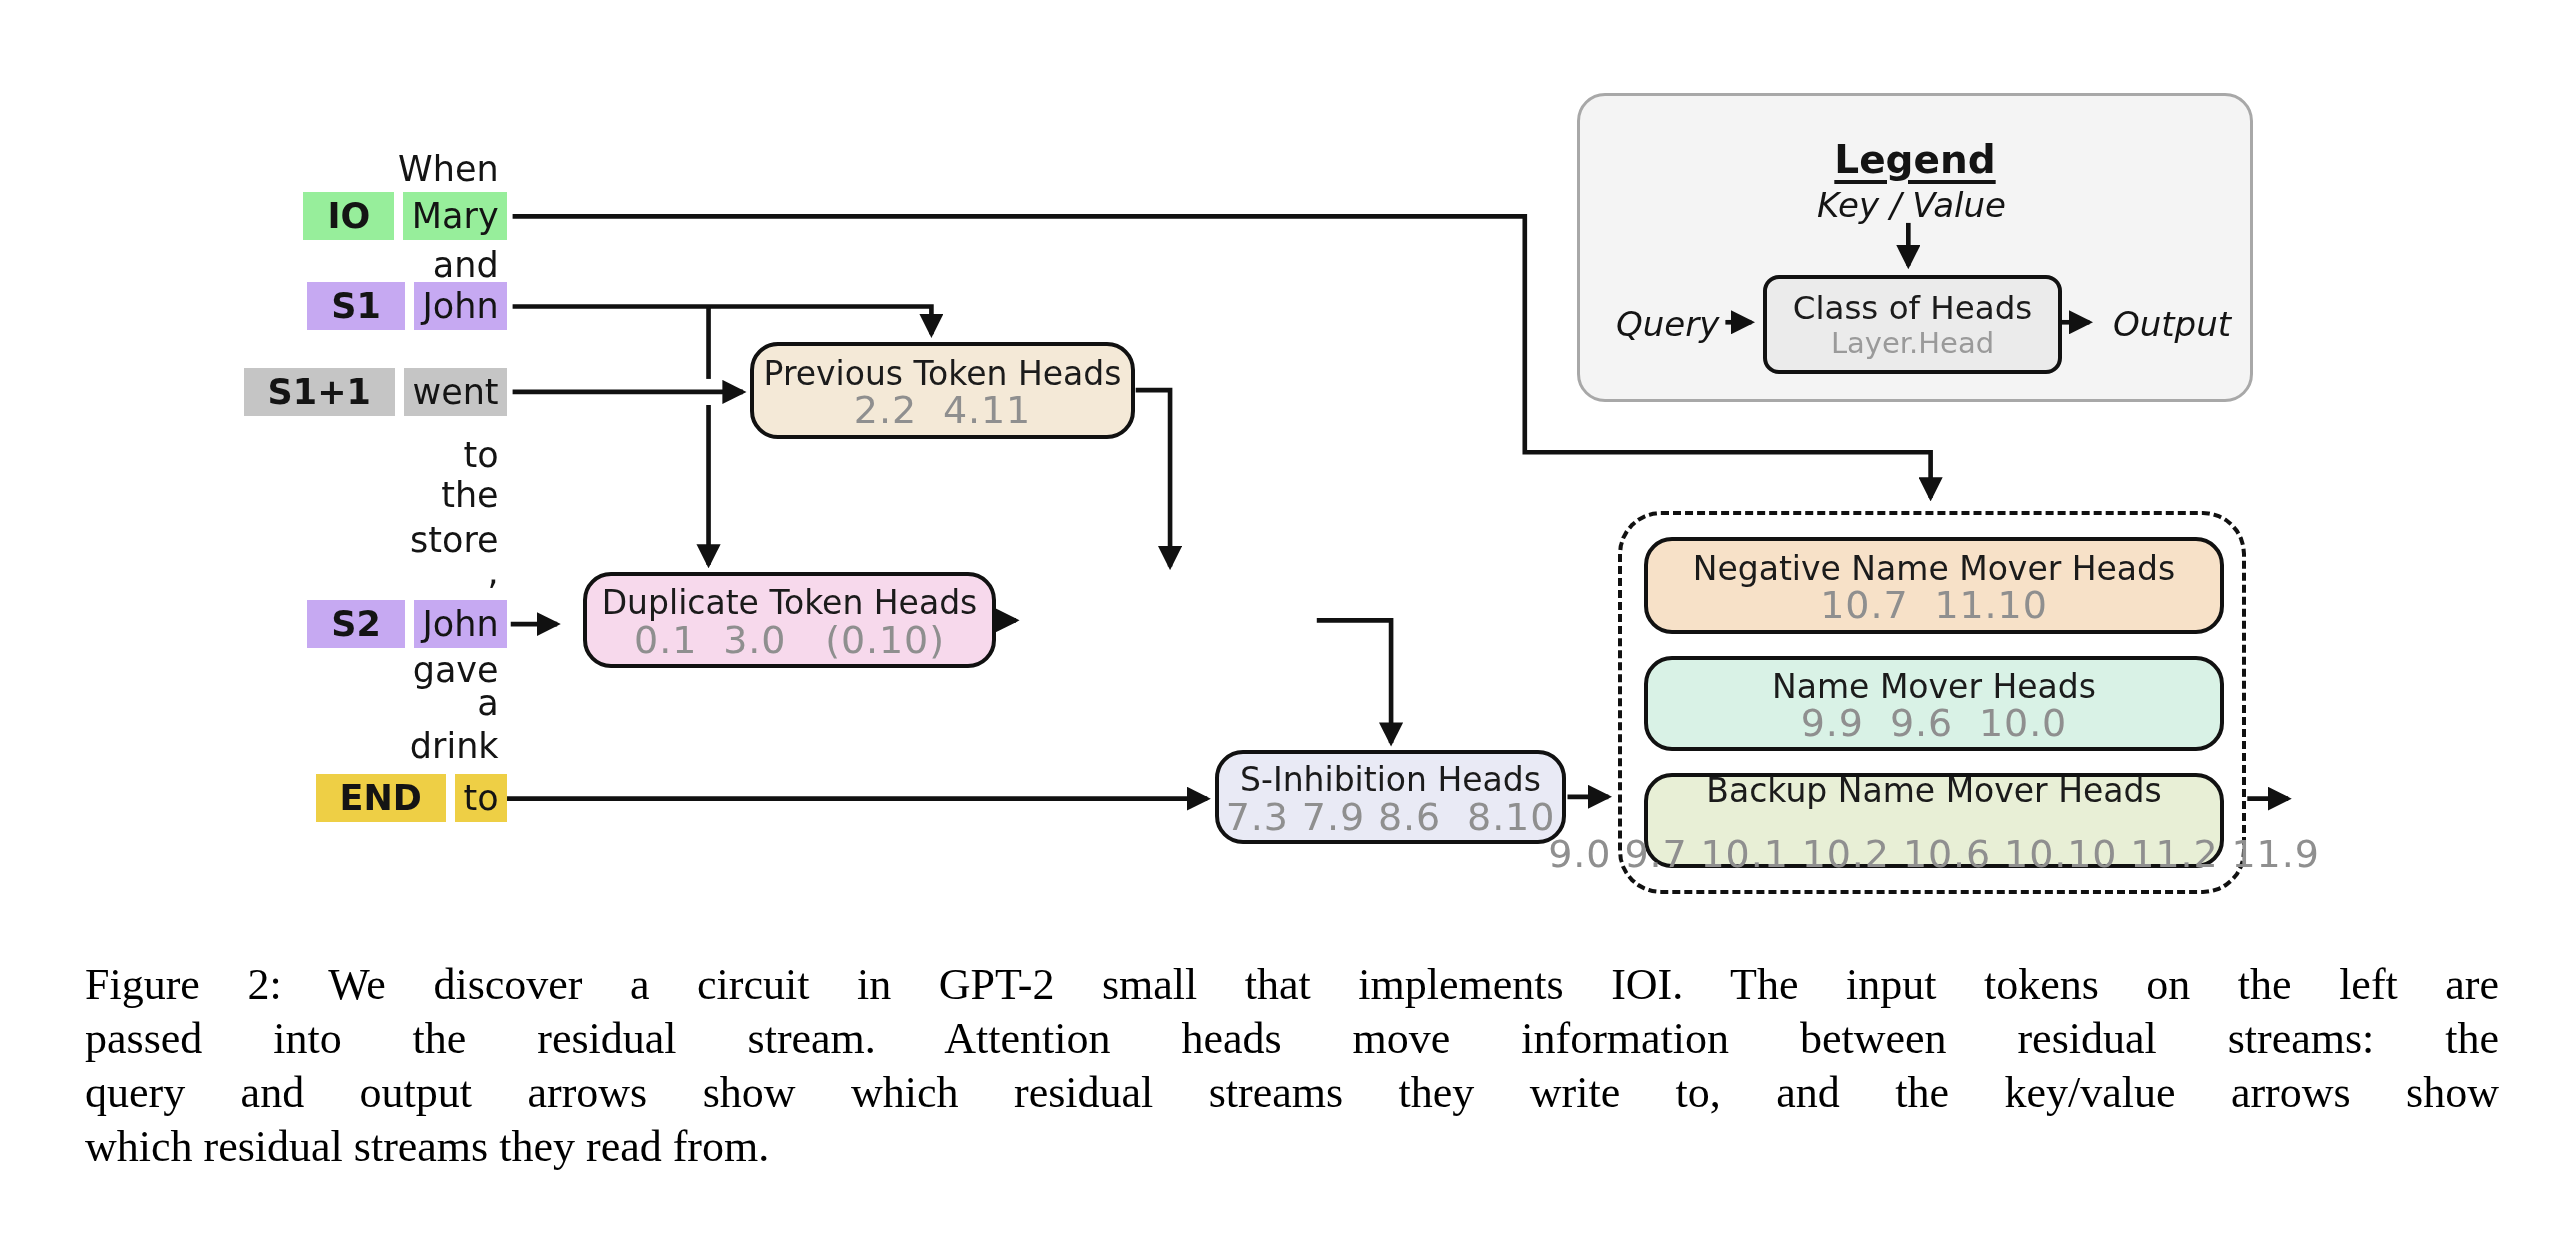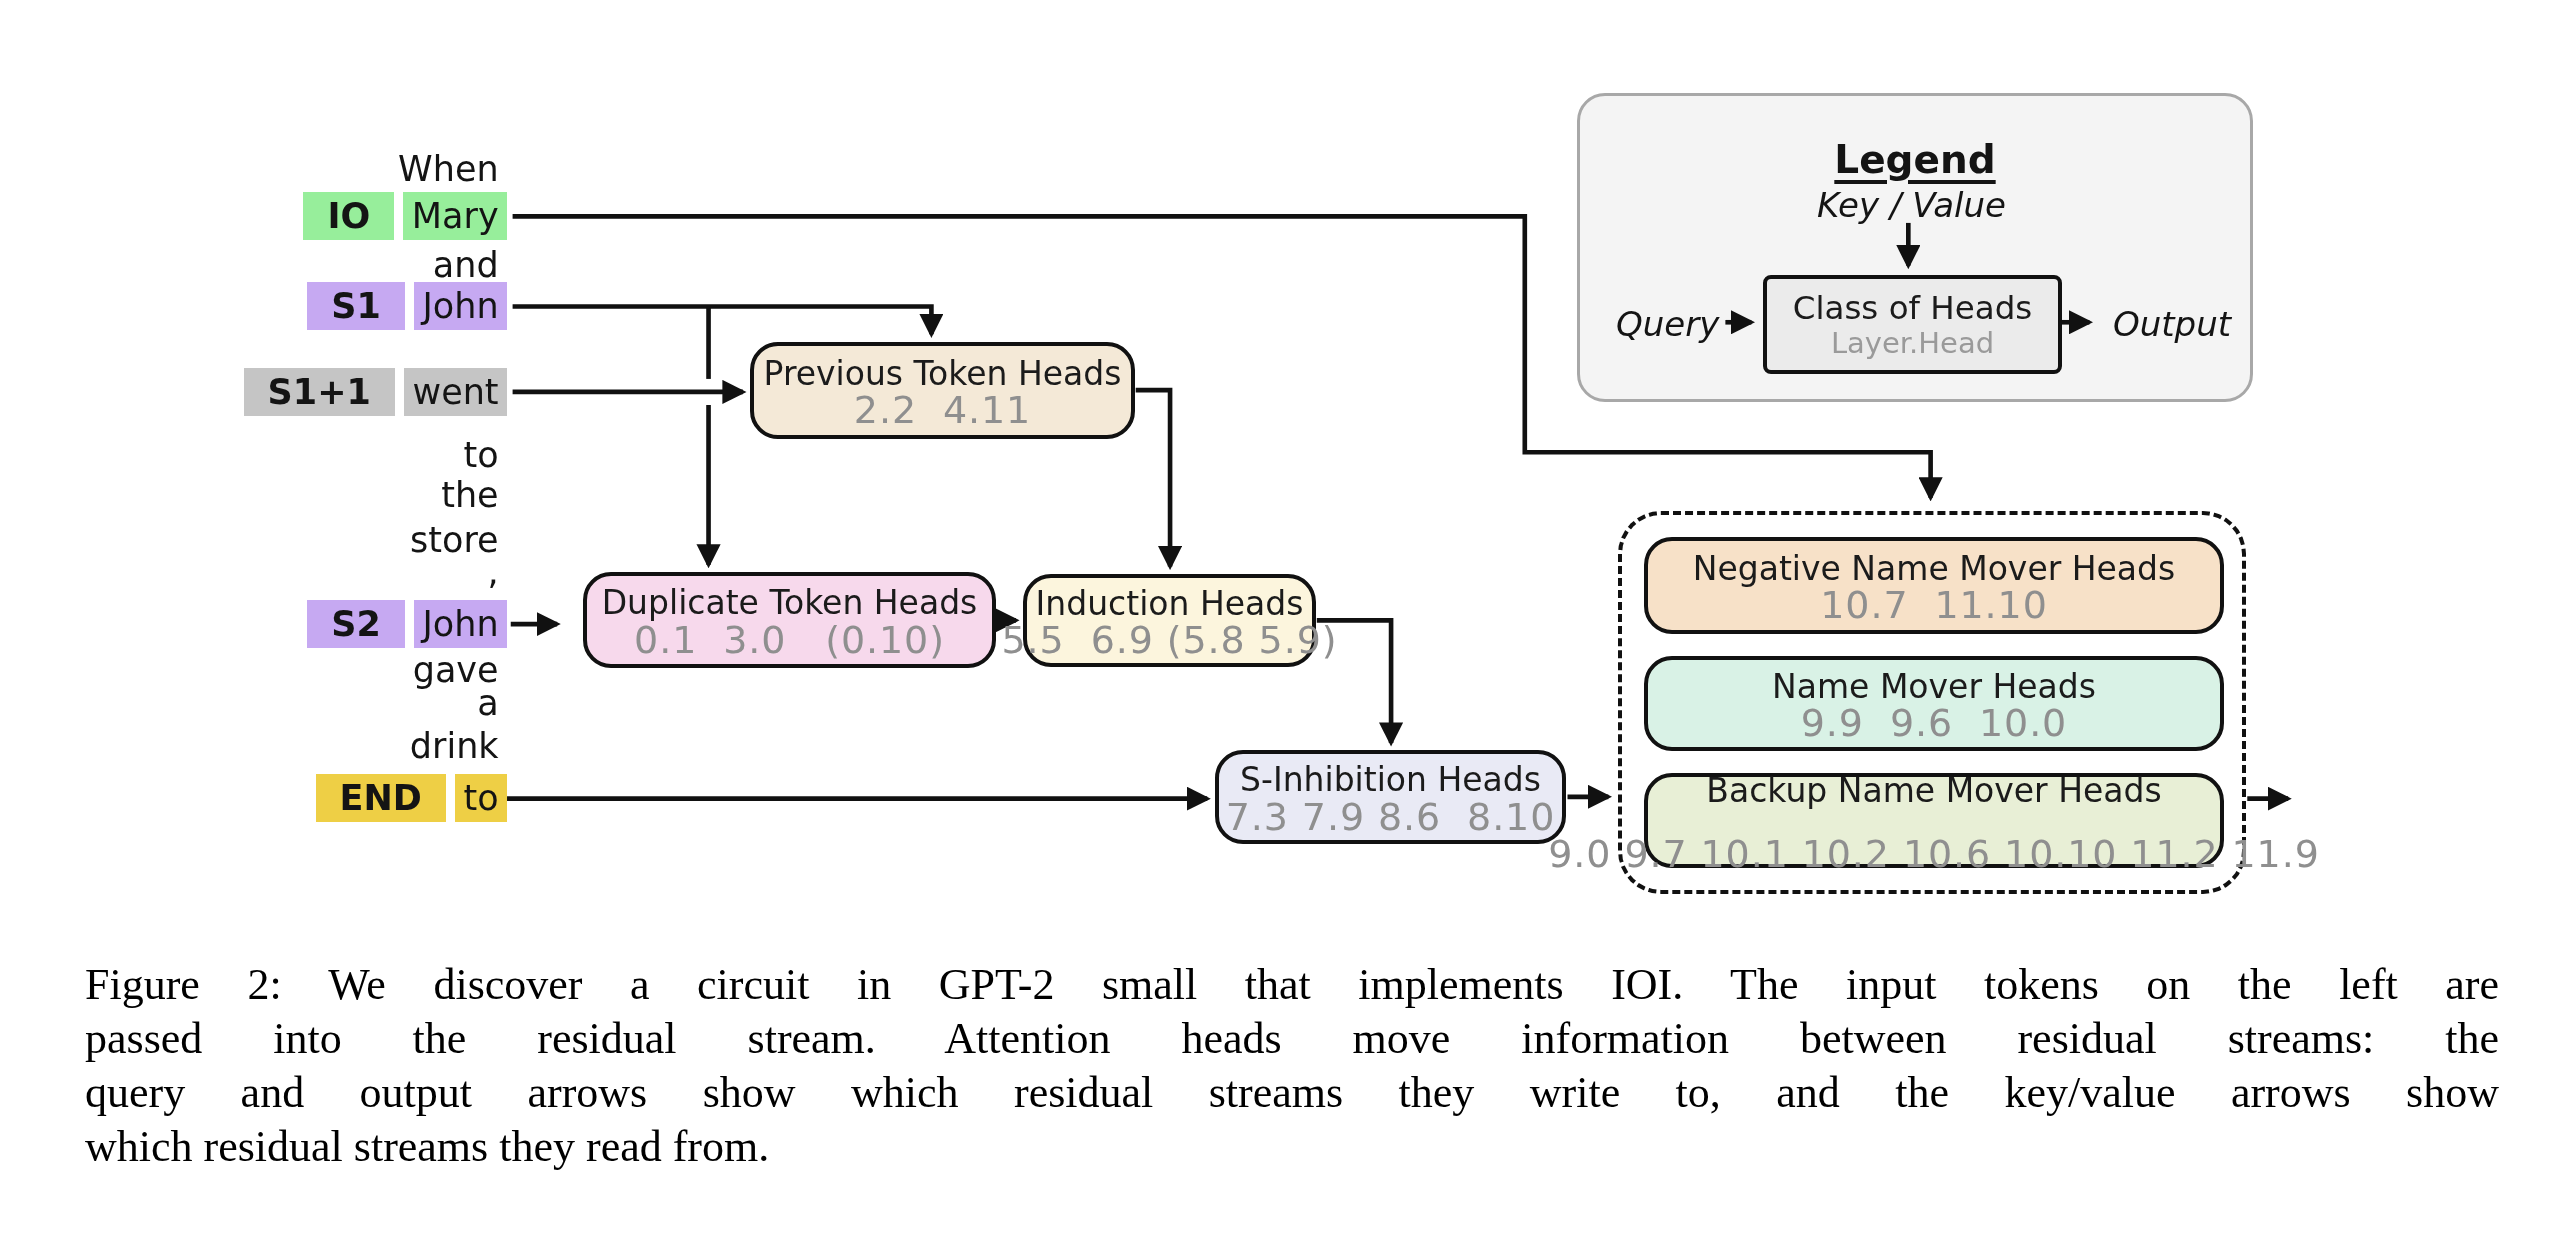--- a/index.html
+++ b/index.html
@@ -42,21 +42,21 @@
   .legend-title{position:absolute;left:0;top:13px;width:100%;text-align:center;
                 font-size:39px;font-weight:700;text-decoration:underline;
                 text-decoration-thickness:3.7px;text-underline-offset:6.5px;margin-top:28px;}
   .legend-kv{position:absolute;left:0;top:89px;width:663px;text-align:center;
              font-style:italic;font-size:34px;}
   .legend-query{position:absolute;left:9.3px;top:208px;width:130px;text-align:right;
                 font-style:italic;font-size:34px;}
   .legend-output{position:absolute;left:513px;top:208px;width:158px;text-align:center;
                  font-style:italic;font-size:34px;}
   .class-box{position:absolute;left:183px;top:179px;width:299px;height:99px;
-             box-sizing:border-box;background:#ebebeb;border:4.6px solid #111;border-radius:8px;
+             box-sizing:border-box;background:#ebebeb;border:4.6px solid #111;border-radius:16px;
              display:flex;flex-direction:column;justify-content:center;align-items:center;}
   .class-label{font-size:32.5px;line-height:37px;color:#1b1b1b;}
   .class-sub{font-size:29px;line-height:33px;color:#9a9a9a;}
 
   
   .caption{position:absolute;left:85px;top:958px;width:2414px;z-index:2;
            font-family:"Liberation Serif","DejaVu Serif",serif;font-size:44px;
            line-height:54px;color:#000;}
   .cap-line{text-align:justify;text-align-last:justify;}
   .cap-line.last{text-align:left;text-align-last:left;}
@@ -153,24 +153,20 @@
     <span class="tok-word hl-yellow">to</span>
   </div>
 
   <div class="headbox fill-tan" style="left:750px;top:342px;width:385px;height:97px">
     <div class="hb-title">Previous Token Heads</div>
     <div class="hb-heads">2.2  4.11</div>
   </div>
   <div class="headbox fill-pink" style="left:583px;top:572px;width:413px;height:96px">
     <div class="hb-title">Duplicate Token Heads</div>
     <div class="hb-heads">0.1  3.0   (0.10)</div>
-  </div>
-  <div class="headbox fill-cream" style="left:1023px;top:574px;width:293px;height:93px">
-    <div class="hb-title">Induction Heads</div>
-    <div class="hb-heads">5.5  6.9 (5.8 5.9)</div>
   </div>
   <div class="headbox fill-lavender" style="left:1215px;top:750px;width:351px;height:94px">
     <div class="hb-title">S-Inhibition Heads</div>
     <div class="hb-heads">7.3 7.9 8.6  8.10</div>
   </div>
 
   <div class="dashed-box"></div>
   <div class="headbox fill-peach" style="left:1644px;top:537px;width:580px;height:97px">
     <div class="hb-title">Negative Name Mover Heads</div>
     <div class="hb-heads">10.7  11.10</div>

